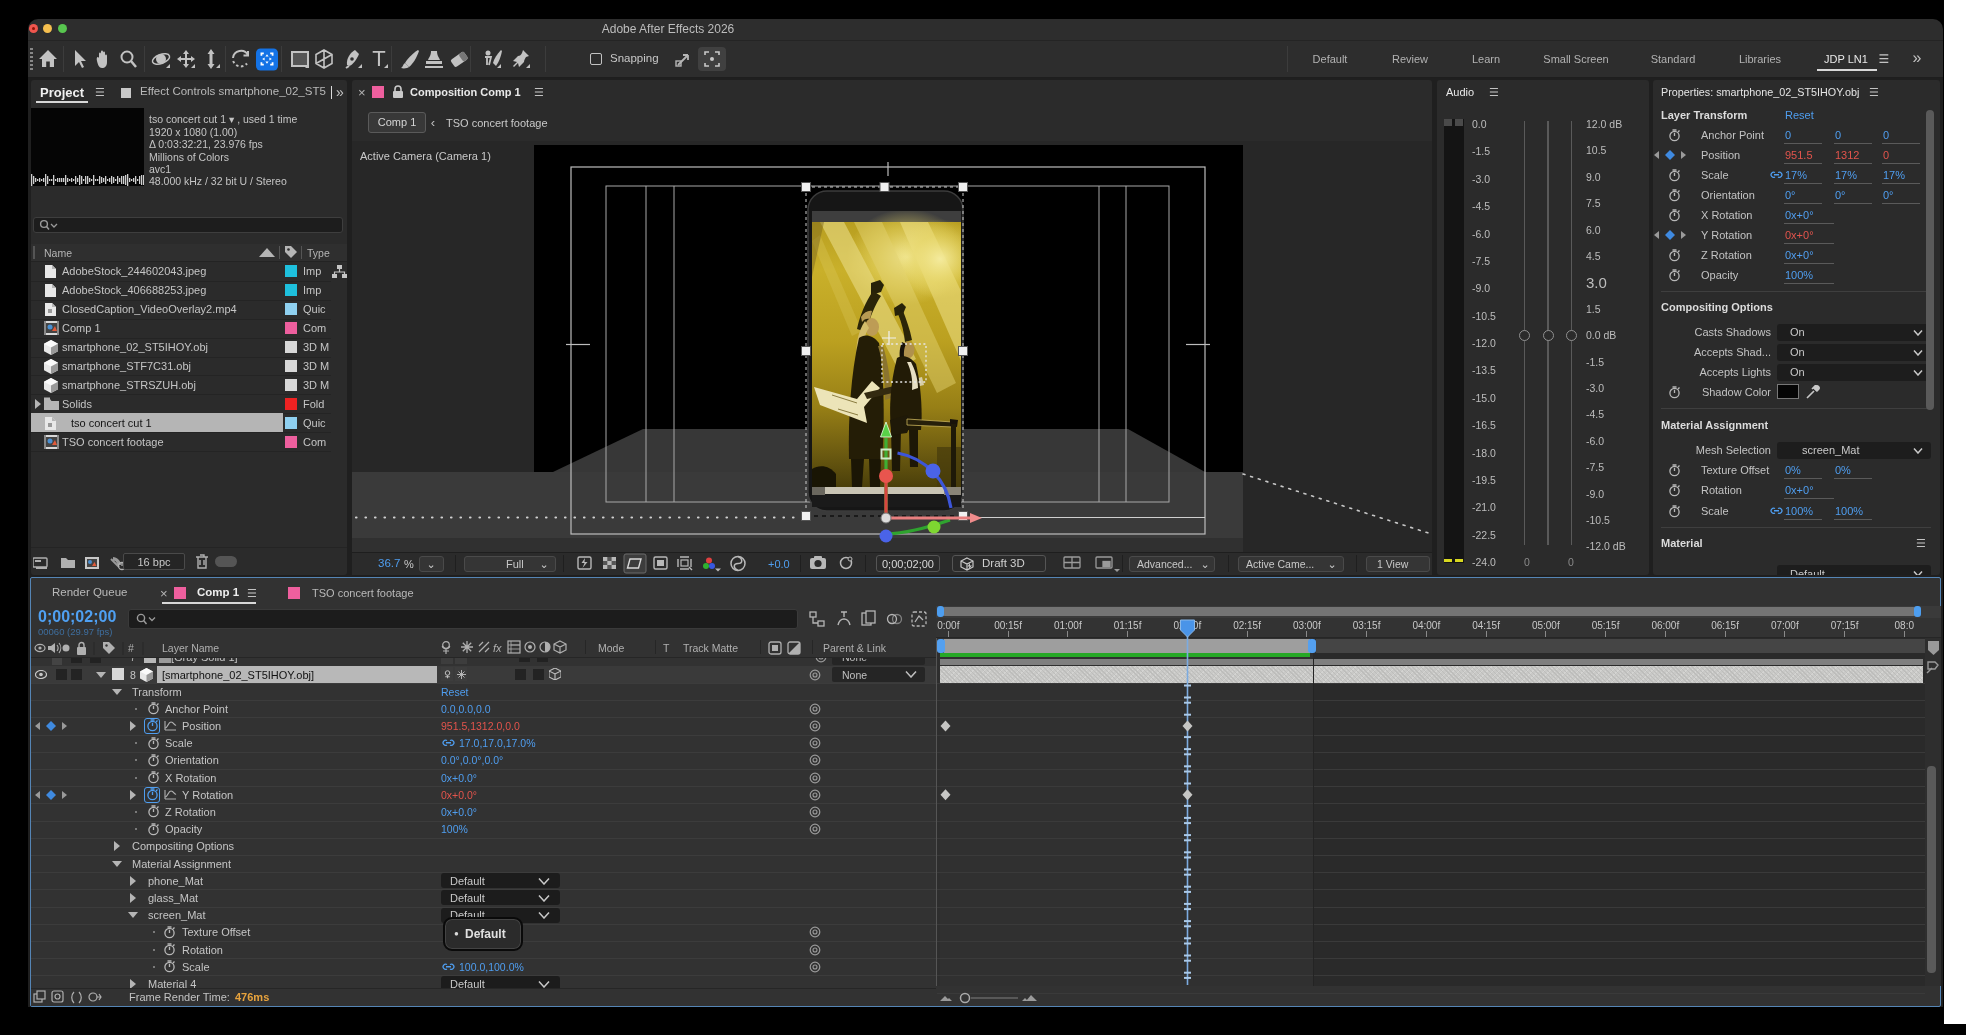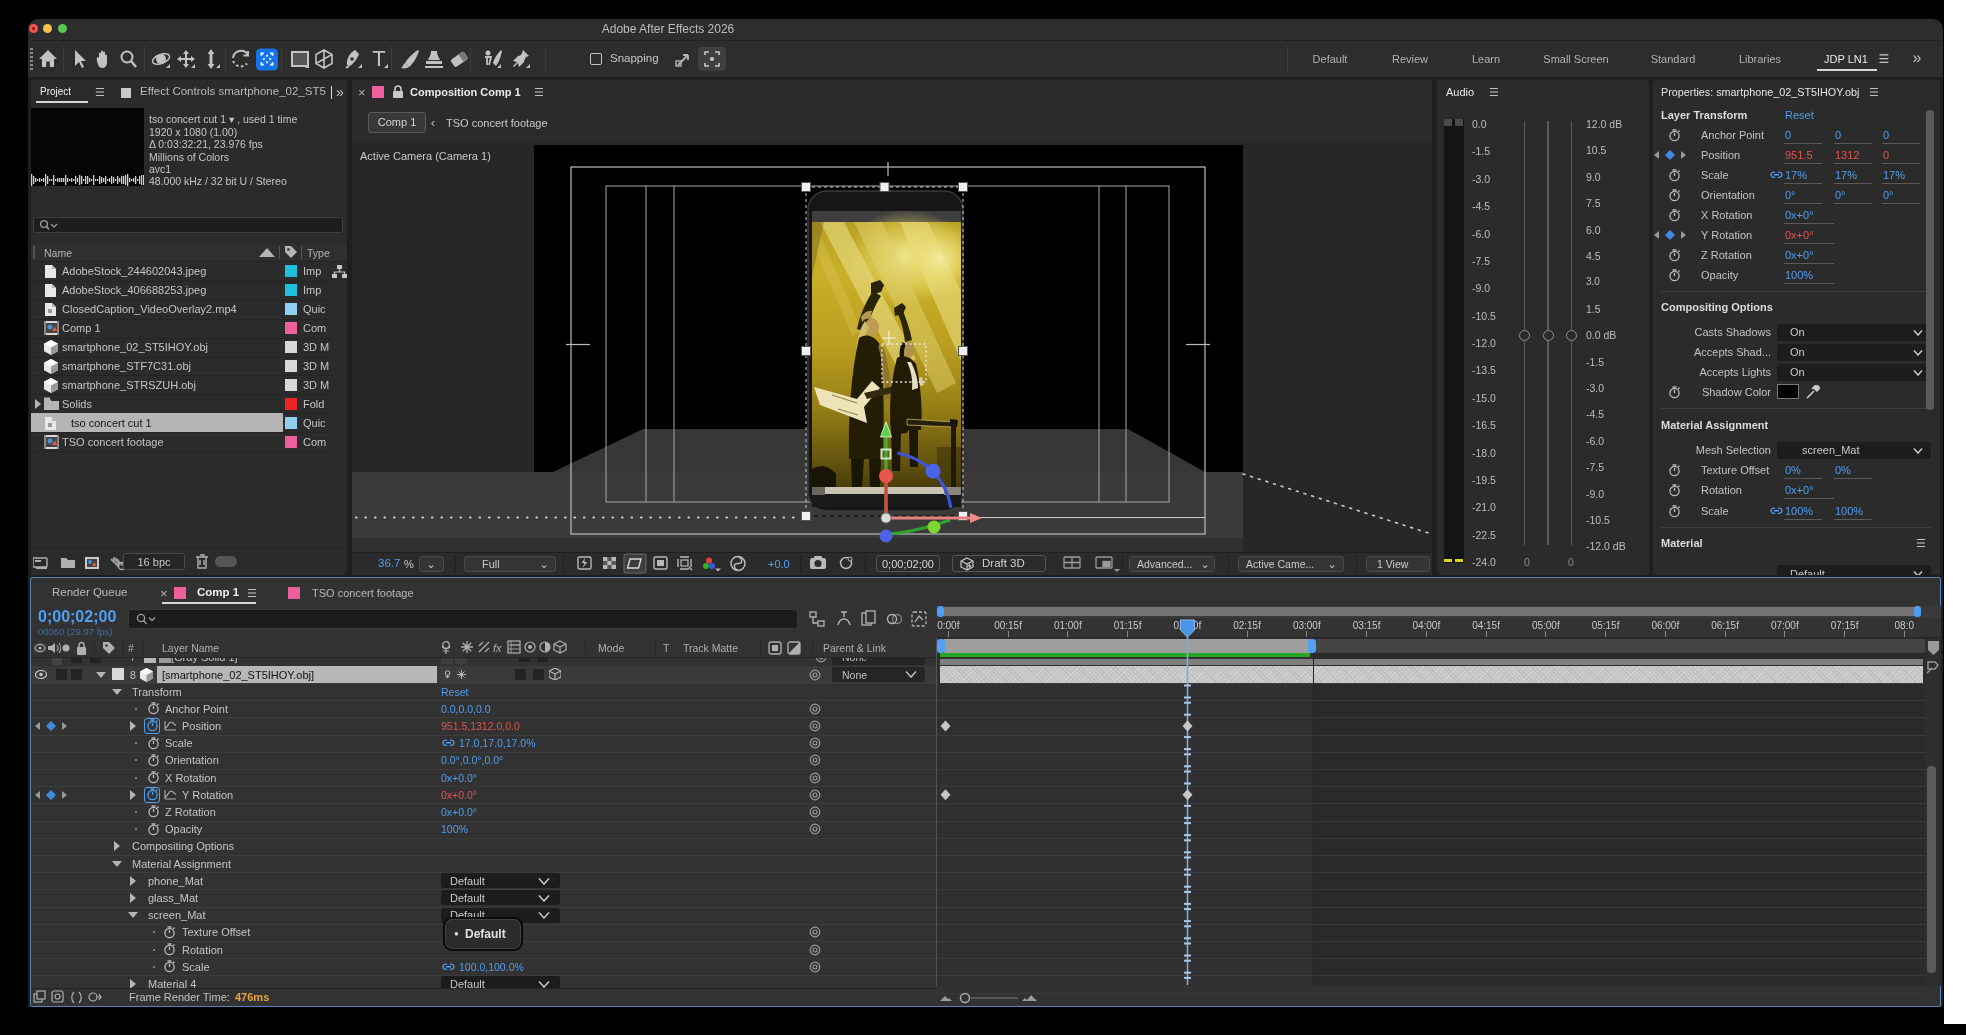--- a/index.html
+++ b/index.html
@@ -123,21 +123,21 @@
 <div class="tc" style="left:1760px;top:59px;font-size:11px;color:#b2b2b2;font-weight:normal;">Libraries</div>
 <div class="tc" style="left:1846px;top:59px;font-size:11px;color:#e8e8e8;font-weight:normal;">JDP LN1</div>
 <div class="a" style="left:1817px;top:69px;width:60px;height:2px;background:#d8d8d8;"></div>
 <div class="tc" style="left:1884px;top:59px;font-size:12px;color:#c2c2c2;font-weight:normal;">☰</div>
 <div class="tc" style="left:1917px;top:58px;font-size:16px;color:#c2c2c2;font-weight:normal;">»</div>
 <div class="a" style="left:28px;top:78px;width:1915px;height:929px;background:#1f1f1f;"></div>
 <div class="a" style="left:31px;top:80px;width:316px;height:495px;background:#2b2b2b;border-radius:3px;"></div>
 <div class="a" style="left:352px;top:80px;width:1080px;height:495px;background:#2b2b2b;border-radius:3px;"></div>
 <div class="a" style="left:1437px;top:80px;width:212px;height:495px;background:#2b2b2b;border-radius:3px;"></div>
 <div class="a" style="left:1653px;top:80px;width:287px;height:495px;background:#2b2b2b;border-radius:3px;"></div>
-<div class="t" style="left:40px;top:92px;font-size:10px;color:#f0f0f0;font-weight:normal;">Project</div>
+<div class="t" style="left:40px;top:92px;font-size:13px;color:#f0f0f0;font-weight:bold;">Project</div>
 <div class="a" style="left:36px;top:101px;width:52px;height:2px;background:#d8d8d8;"></div>
 <div class="t" style="left:95px;top:92px;font-size:11px;color:#c2c2c2;font-weight:normal;">☰</div>
 <div class="a" style="left:121px;top:88px;width:10px;height:10px;background:#c8c8c8;"></div>
 <div class="t" style="left:140px;top:92px;font-size:11.5px;color:#b9b9b9;width:190px;overflow:hidden;">Effect Controls smartphone_02_ST5</div>
 <div class="a" style="left:331px;top:86px;width:1px;height:13px;background:#dadada;"></div>
 <div class="t" style="left:336px;top:92px;font-size:14px;color:#c2c2c2;font-weight:normal;">»</div>
 <div class="a" style="left:31px;top:108px;width:113px;height:78px;background:#050505;"></div>
 <svg class="a" style="left:31px;top:174px" width="113" height="12" viewBox="0 0 113 12">
     <rect x="0" y="0" width="1.3" height="12" fill="#cfcfcf"></rect>
     <rect x="2" y="2" width="1.3" height="8" fill="#cfcfcf"></rect>
@@ -470,21 +470,21 @@
     <circle cx="534" cy="395" r="6.5" fill="#4a63e8"></circle>
     <circle cx="534" cy="377" r="5" fill="#dddddd" stroke="#777" stroke-width="1"></circle>
   </svg>
 <div class="a" style="left:352px;top:552px;width:1080px;height:23px;background:#2b2b2b;border-top:1px solid #1e1e1e;"></div>
 <div class="t" style="left:378px;top:564px;font-size:11.5px;color:#4f9ef0;font-weight:normal;">36.7</div>
 <div class="t" style="left:404px;top:564px;font-size:11px;color:#c9c9c9;font-weight:normal;">%</div>
 <div class="a" style="left:419px;top:556px;width:25px;height:16px;background:#353535;border:1px solid #4a4a4a;border-radius:3px;"></div>
 <div class="tc" style="left:431px;top:564px;font-size:11px;color:#c9c9c9;font-weight:normal;">⌄</div>
 <div class="a" style="left:455px;top:555px;width:1px;height:17px;background:#1f1f1f;"></div>
 <div class="a" style="left:464px;top:556px;width:92px;height:16px;background:#353535;border:1px solid #4a4a4a;border-radius:3px;"></div>
-<div class="t" style="left:474px;top:564px;font-size:11px;color:#c9c9c9;font-weight:normal;padding-left:8px;">Full</div>
+<div class="t" style="left:498px;top:564px;font-size:11px;color:#c9c9c9;font-weight:normal;padding-left:8px;">Full</div>
 <div class="tc" style="left:544px;top:564px;font-size:11px;color:#c9c9c9;font-weight:normal;">⌄</div>
 <div class="a" style="left:563px;top:555px;width:1px;height:17px;background:#1f1f1f;"></div>
 <svg class="a" style="left:572px;top:552px" width="290" height="23" viewBox="0 0 290 23">
     <rect x="6" y="5" width="13" height="12" rx="1.5" fill="none" stroke="#b8b8b8" stroke-width="1.4"></rect>
     <path d="M13 6 l-3.5 5 h3 l-2 5 5 -6 h-3 z" fill="#b8b8b8"></path>
     <g transform="translate(31,5)">
       <rect width="13" height="12" fill="#b8b8b8"></rect>
       <rect width="4.3" height="4" x="4.3" fill="#555"></rect>
       <rect width="4.3" height="4" x="0" y="4" fill="#555"></rect>
       <rect width="4.3" height="4" x="8.6" y="4" fill="#555"></rect>
@@ -579,21 +579,21 @@
 <div class="a" style="left:1547.25px;top:121px;width:1.5px;height:424px;background:#5a5a5a;"></div>
 <div class="a" style="left:1542.5px;top:329.5px;width:11px;height:11px;border:1.6px solid #909090;border-radius:50%;background:#2b2b2b;"></div>
 <div class="a" style="left:1570.75px;top:121px;width:1.5px;height:424px;background:#5a5a5a;"></div>
 <div class="a" style="left:1566.0px;top:329.5px;width:11px;height:11px;border:1.6px solid #909090;border-radius:50%;background:#2b2b2b;"></div>
 <div class="t" style="left:1586px;top:124.0px;font-size:10.5px;color:#bdbdbd;font-weight:normal;">12.0 dB</div>
 <div class="t" style="left:1586px;top:150.4px;font-size:10.5px;color:#bdbdbd;font-weight:normal;">10.5</div>
 <div class="t" style="left:1586px;top:176.8px;font-size:10.5px;color:#bdbdbd;font-weight:normal;">9.0</div>
 <div class="t" style="left:1586px;top:203.2px;font-size:10.5px;color:#bdbdbd;font-weight:normal;">7.5</div>
 <div class="t" style="left:1586px;top:229.6px;font-size:10.5px;color:#bdbdbd;font-weight:normal;">6.0</div>
 <div class="t" style="left:1586px;top:256.0px;font-size:10.5px;color:#bdbdbd;font-weight:normal;">4.5</div>
-<div class="t" style="left:1586px;top:282.4px;font-size:10px;color:#bdbdbd;font-weight:normal;">3.0</div>
+<div class="t" style="left:1586px;top:282.4px;font-size:15px;color:#bdbdbd;font-weight:normal;">3.0</div>
 <div class="t" style="left:1586px;top:308.79999999999995px;font-size:10.5px;color:#bdbdbd;font-weight:normal;">1.5</div>
 <div class="t" style="left:1586px;top:335.2px;font-size:10.5px;color:#bdbdbd;font-weight:normal;">0.0 dB</div>
 <div class="t" style="left:1586px;top:361.6px;font-size:10.5px;color:#bdbdbd;font-weight:normal;">-1.5</div>
 <div class="t" style="left:1586px;top:388.0px;font-size:10.5px;color:#bdbdbd;font-weight:normal;">-3.0</div>
 <div class="t" style="left:1586px;top:414.4px;font-size:10.5px;color:#bdbdbd;font-weight:normal;">-4.5</div>
 <div class="t" style="left:1586px;top:440.79999999999995px;font-size:10.5px;color:#bdbdbd;font-weight:normal;">-6.0</div>
 <div class="t" style="left:1586px;top:467.2px;font-size:10.5px;color:#bdbdbd;font-weight:normal;">-7.5</div>
 <div class="t" style="left:1586px;top:493.59999999999997px;font-size:10.5px;color:#bdbdbd;font-weight:normal;">-9.0</div>
 <div class="t" style="left:1586px;top:520.0px;font-size:10.5px;color:#bdbdbd;font-weight:normal;">-10.5</div>
 <div class="t" style="left:1586px;top:546.4px;font-size:10.5px;color:#bdbdbd;font-weight:normal;">-12.0 dB</div>

